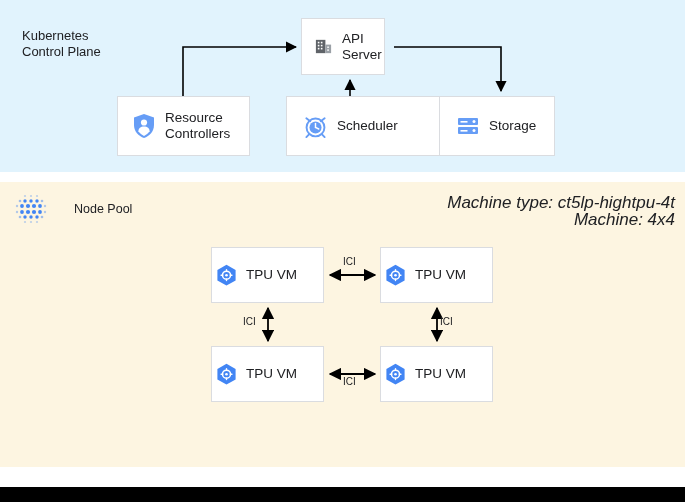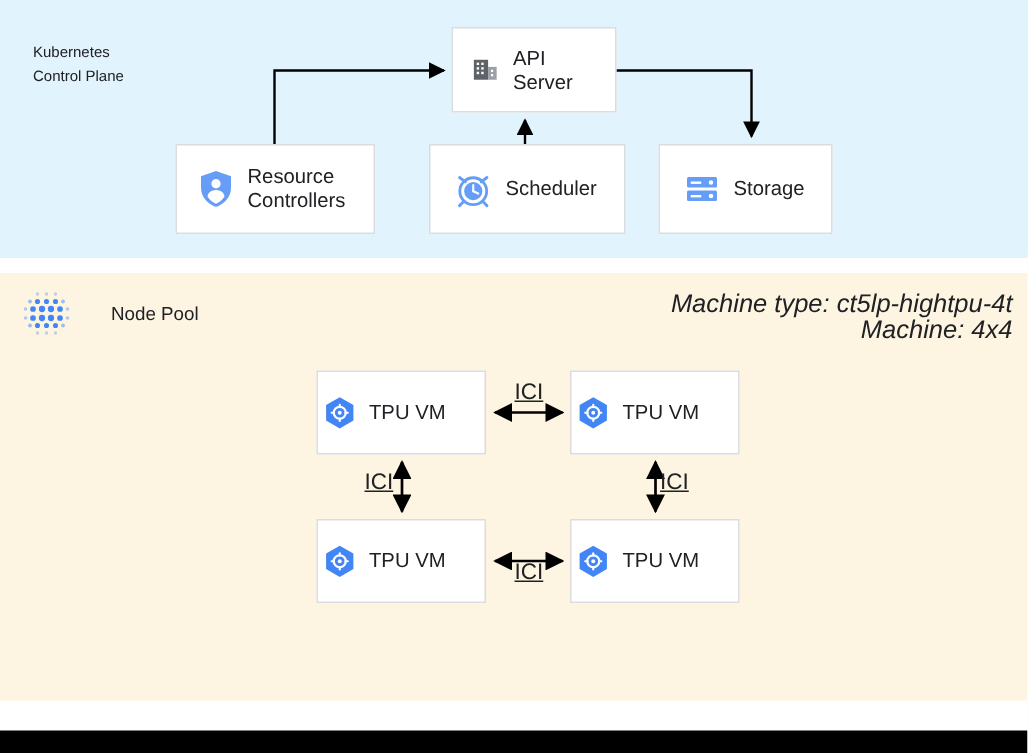--- a/index.html
+++ b/index.html
@@ -40,21 +40,21 @@
     left: 0;
     top: 487px;
     width: 685px;
     height: 15px;
     background: #000000;
   }
 
   
   .panel-title {
     position: absolute;
-    font-size: 10px;
+    font-size: 13px;
     color: #202124;
     line-height: 16px;
     white-space: pre-line;
   }
   #control-plane-title { left: 22px; top: 28px; }
 
   .nodepool-header {
     position: absolute;
     left: 14px;
     top: 192px;
@@ -88,23 +88,23 @@
     gap: 9px;
   }
   .node-label {
     font-size: 13.5px;
     color: #202124;
     line-height: 16px;
     white-space: pre-line;
   }
 
   
-  #box-api-server    { left: 301px; top: 18px;  width: 110px;  height: 57px; padding-left: 12px; }
+  #box-api-server    { left: 301px; top: 18px;  width: 84px;  height: 57px; padding-left: 12px; }
   #box-resource-ctrl { left: 117px; top: 96px;  width: 133px; height: 60px; padding-left: 14px; }
-  #box-scheduler     { left: 286px; top: 96px;  width: 131px; height: 60px; padding-left: 16px; }
+  #box-scheduler     { left: 286px; top: 96px;  width: 154px; height: 60px; padding-left: 16px; }
   #box-storage       { left: 439px; top: 96px;  width: 116px; height: 60px; padding-left: 16px; }
 
   
   .tpu-box { width: 113px; height: 56px; padding-left: 4px; }
   #tpu-0 { left: 211px; top: 247px; }
   #tpu-1 { left: 380px; top: 247px; }
   #tpu-2 { left: 211px; top: 346px; }
   #tpu-3 { left: 380px; top: 346px; }
 
   
@@ -113,24 +113,23 @@
     left: 0;
     top: 0;
     width: 685px;
     height: 502px;
     pointer-events: none;
   }
 
   
   .ici-label {
     position: absolute;
-    font-size: 15px;
+    font-size: 10px;
     color: #202124;
     line-height: 11px;
-    text-decoration: underline;
   }
   #ici-top    { left: 343px; top: 256px; }
   #ici-left   { left: 243px; top: 316px; }
   #ici-right  { left: 440px; top: 316px; }
   #ici-bottom { left: 343px; top: 376px; }
 
   .icon { flex: 0 0 auto; display: block; }
 </style>
 </head>
 <body>

